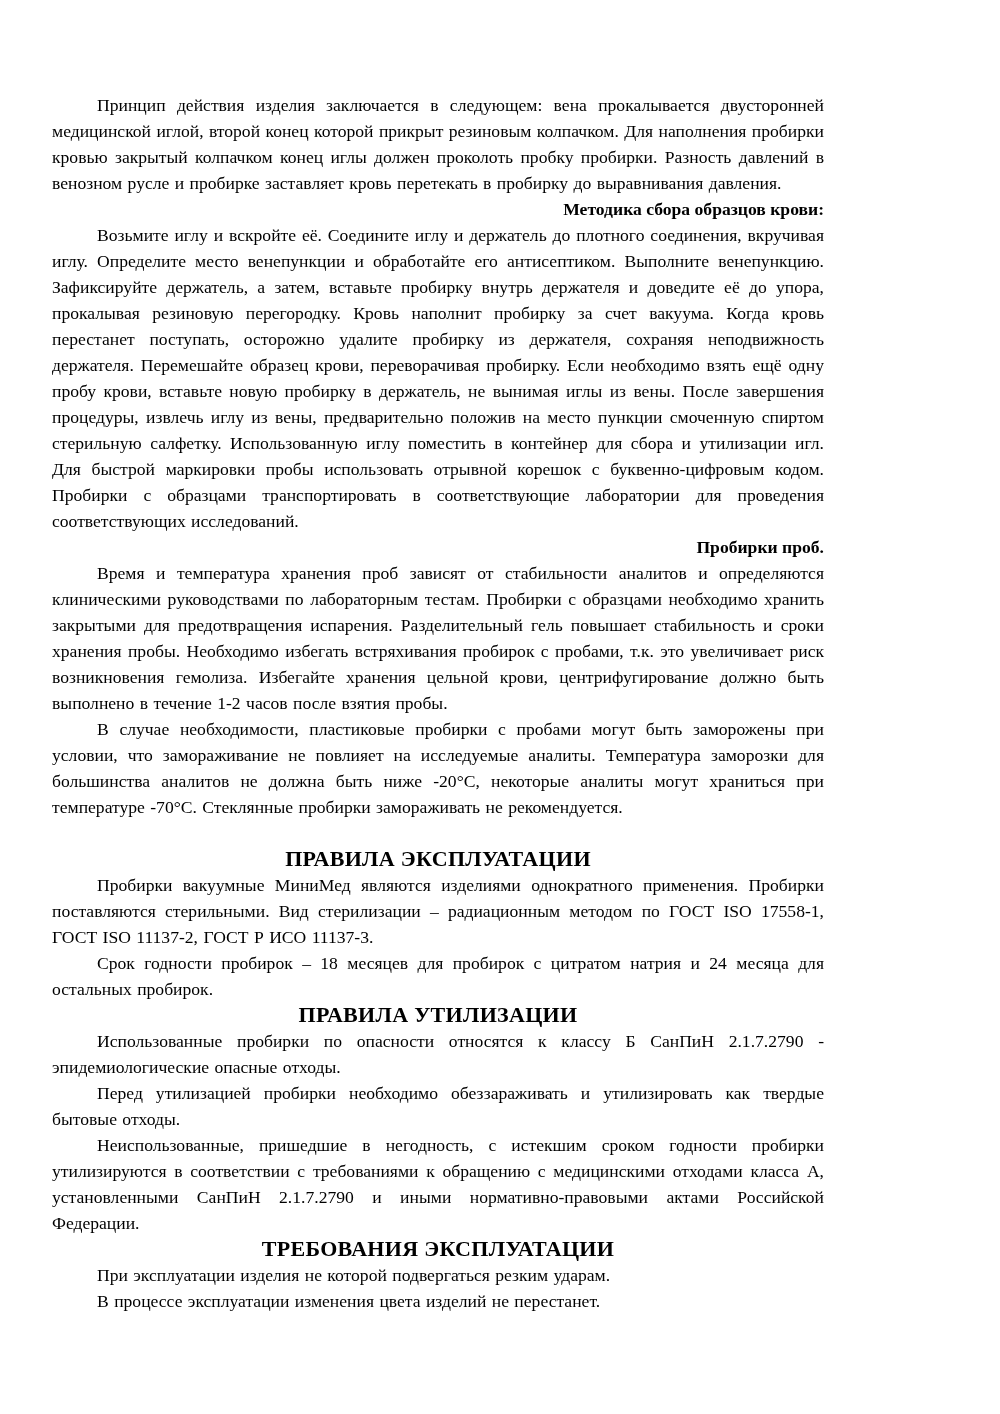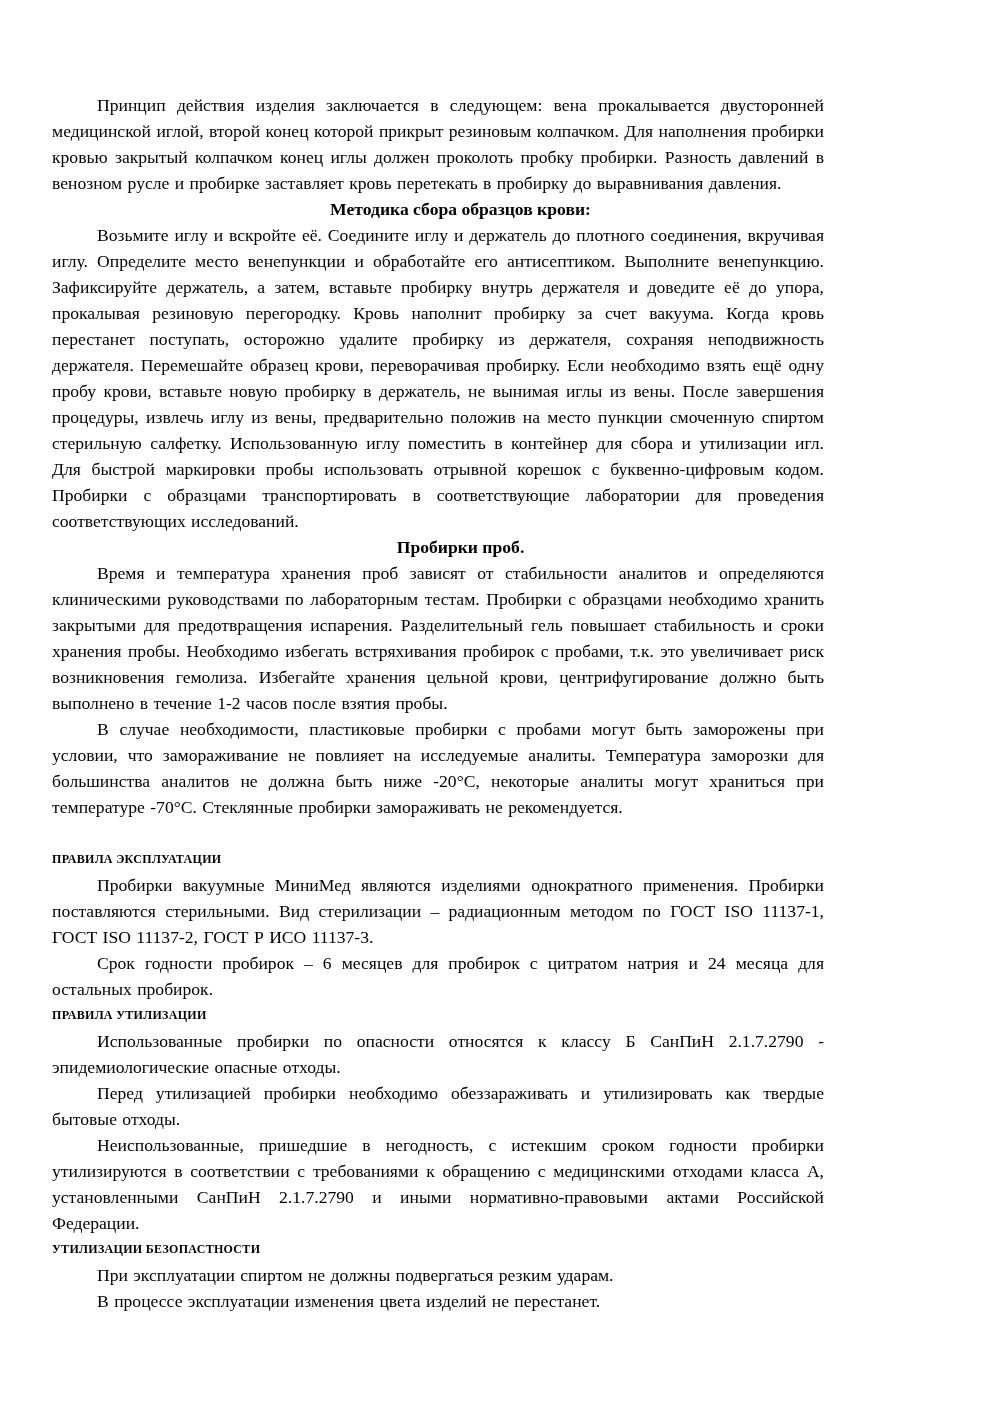--- a/index.html
+++ b/index.html
@@ -21,46 +21,47 @@
     font-size: 17.6px;
     line-height: 26px;
     text-align: justify;
     text-indent: 45px;
     word-spacing: 1px;
   }
   .subhead {
     font-size: 17.6px;
     line-height: 26px;
     font-weight: bold;
-    text-align: center;
+    text-align: right;
     text-indent: 45px;
   }
   .center-head {
-    font-size: 12px;
+    font-size: 22px;
     line-height: 26px;
     font-weight: bold;
+    text-align: center;
     letter-spacing: 0.3px;
   }
   .gap-before {
     margin-top: 26px;
   }
 </style>
 </head>
 <body>
 
 <div class="page">
   <p class="para">Принцип действия изделия заключается в следующем: вена прокалывается двусторонней медицинской иглой, второй конец которой прикрыт резиновым колпачком. Для наполнения пробирки кровью закрытый колпачком конец иглы должен проколоть пробку пробирки. Разность давлений в венозном русле и пробирке заставляет кровь перетекать в пробирку до выравнивания давления.</p>
   <p class="subhead">Методика сбора образцов крови:</p>
   <p class="para">Возьмите иглу и вскройте её. Соедините иглу и держатель до плотного соединения, вкручивая иглу. Определите место венепункции и обработайте его антисептиком. Выполните венепункцию. Зафиксируйте держатель, а затем, вставьте пробирку внутрь держателя и доведите её до упора, прокалывая резиновую перегородку. Кровь наполнит пробирку за счет вакуума. Когда кровь перестанет поступать, осторожно удалите пробирку из держателя, сохраняя неподвижность держателя. Перемешайте образец крови, переворачивая пробирку. Если необходимо взять ещё одну пробу крови, вставьте новую пробирку в держатель, не вынимая иглы из вены. После завершения процедуры, извлечь иглу из вены, предварительно положив на место пункции смоченную спиртом стерильную салфетку. Использованную иглу поместить в контейнер для сбора и утилизации игл. Для быстрой маркировки пробы использовать отрывной корешок с буквенно-цифровым кодом. Пробирки с образцами транспортировать в соответствующие лаборатории для проведения соответствующих исследований.</p>
   <p class="subhead">Пробирки проб.</p>
   <p class="para">Время и температура хранения проб зависят от стабильности аналитов и определяются клиническими руководствами по лабораторным тестам. Пробирки с образцами необходимо хранить закрытыми для предотвращения испарения. Разделительный гель повышает стабильность и сроки хранения пробы. Необходимо избегать встряхивания пробирок с пробами, т.к. это увеличивает риск возникновения гемолиза. Избегайте хранения цельной крови, центрифугирование должно быть выполнено в течение 1-2 часов после взятия пробы.</p>
   <p class="para">В случае необходимости, пластиковые пробирки с пробами могут быть заморожены при условии, что замораживание не повлияет на исследуемые аналиты. Температура заморозки для большинства аналитов не должна быть ниже -20°С, некоторые аналиты могут храниться при температуре -70°С. Стеклянные пробирки замораживать не рекомендуется.</p>
   <p class="center-head gap-before">ПРАВИЛА ЭКСПЛУАТАЦИИ</p>
-  <p class="para">Пробирки вакуумные МиниМед являются изделиями однократного применения. Пробирки поставляются стерильными. Вид стерилизации – радиационным методом по ГОСТ ISO 11137-1, ГОСТ ISO 11137-2, ГОСТ Р ИСО 11137-3.</p>
-  <p class="para">Срок годности пробирок – 6 месяцев для пробирок с цитратом натрия и 24 месяца для остальных пробирок.</p>
+  <p class="para">Пробирки вакуумные МиниМед являются изделиями однократного применения. Пробирки поставляются стерильными. Вид стерилизации – радиационным методом по ГОСТ ISO 17558-1, ГОСТ ISO 11137-2, ГОСТ Р ИСО 11137-3.</p>
+  <p class="para">Срок годности пробирок – 18 месяцев для пробирок с цитратом натрия и 24 месяца для остальных пробирок.</p>
   <p class="center-head">ПРАВИЛА УТИЛИЗАЦИИ</p>
   <p class="para">Использованные пробирки по опасности относятся к классу Б СанПиН 2.1.7.2790 - эпидемиологические опасные отходы.</p>
   <p class="para">Перед утилизацией пробирки необходимо обеззараживать и утилизировать как твердые бытовые отходы.</p>
   <p class="para">Неиспользованные, пришедшие в негодность, с истекшим сроком годности пробирки утилизируются в соответствии с требованиями к обращению с медицинскими отходами класса А, установленными СанПиН 2.1.7.2790 и иными нормативно-правовыми актами Российской Федерации.</p>
-  <p class="center-head">УТИЛИЗАЦИИ БЕЗОПАСТНОСТИ</p>
-  <p class="para">При эксплуатации спиртом не должны подвергаться резким ударам.</p>
+  <p class="center-head">ТРЕБОВАНИЯ ЭКСПЛУАТАЦИИ</p>
+  <p class="para">При эксплуатации изделия не которой подвергаться резким ударам.</p>
   <p class="para">В процессе эксплуатации изменения цвета изделий не перестанет.</p>
 </div>
 
 </body></html>

